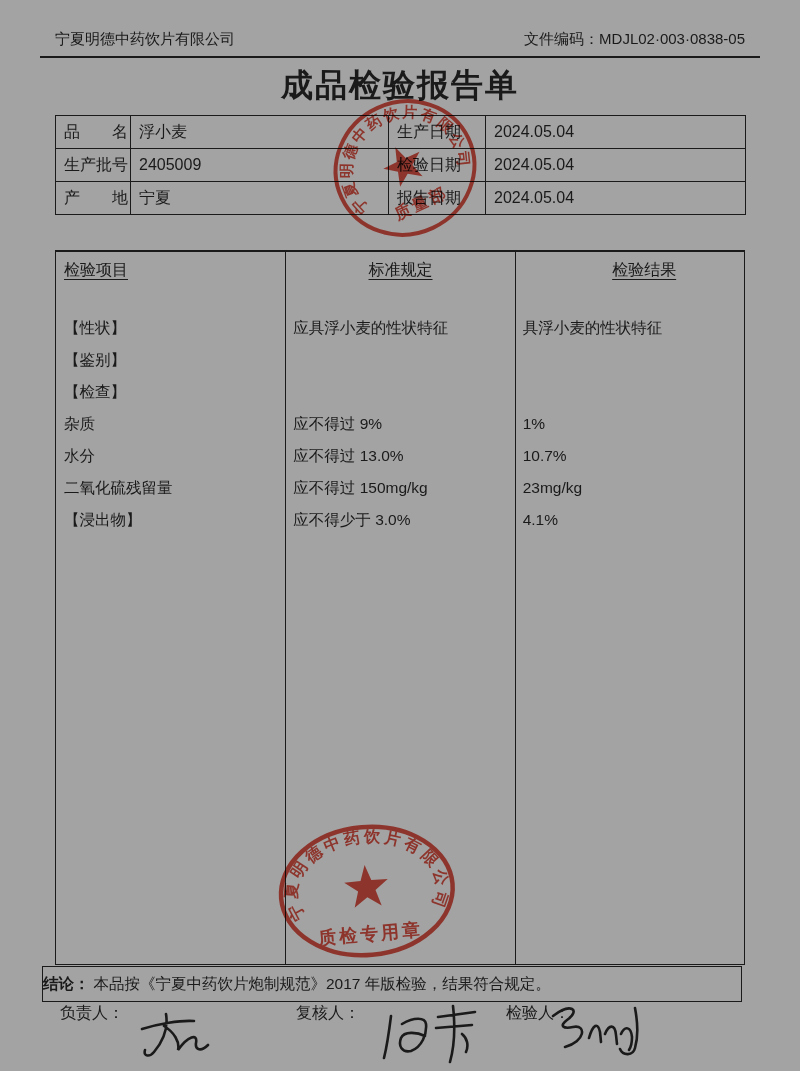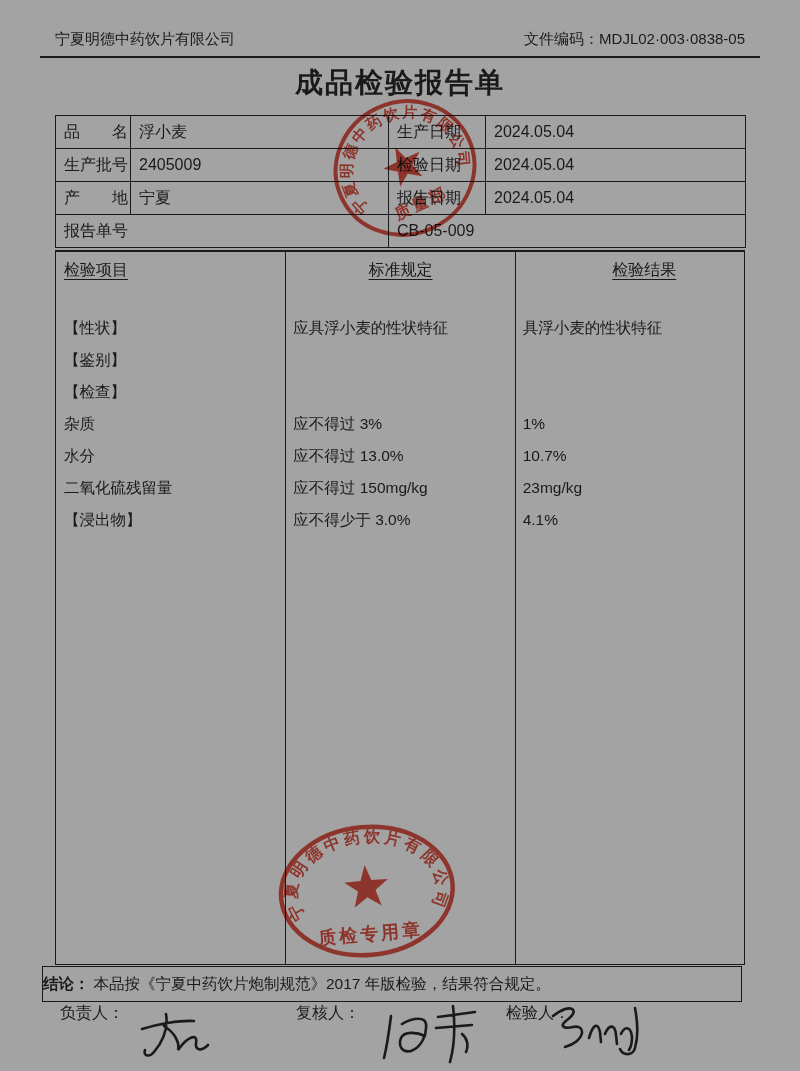--- a/index.html
+++ b/index.html
@@ -10,21 +10,21 @@
   }
   
   .page-header {
     position:absolute; left:40px; right:40px; top:30px; height:26px;
     border-bottom:2px solid #1a1a1a;
     display:flex; justify-content:space-between; align-items:flex-start;
     padding:0 15px; font-size:15px;
   }
   .doc-title {
     position:absolute; left:0; right:0; top:64px; text-align:center;
-    font-size:28px; font-weight:bold; letter-spacing:2px;
+    font-size:32px; font-weight:bold; letter-spacing:2px;
   }
   
   .info-table {
     position:absolute; left:55px; top:115px; width:690px;
     border-collapse:collapse; table-layout:fixed;
   }
   .info-table td {
     border:1px solid #1a1a1a; height:32px; font-size:16px;
     padding:0 8px; white-space:nowrap; overflow:hidden;
   }
@@ -92,24 +92,20 @@
       <td>2405009</td>
       <td>检验日期</td>
       <td>2024.05.04</td>
     </tr>
     <tr>
       <td>产　　地</td>
       <td>宁夏</td>
       <td>报告日期</td>
       <td>2024.05.04</td>
     </tr>
-    <tr>
-      <td colspan="2">报告单号</td>
-      <td colspan="2">CB-05-009</td>
-    </tr>
   </tbody>
     </table>
 
   <div class="insp">
     <div class="vline v1"></div>
     <div class="vline v2"></div>
 
     <div class="insp-header">
       <div class="h first"><span>检验项目</span></div>
       <div class="h"><span>标准规定</span></div>
@@ -127,21 +123,21 @@
         <div class="c"></div>
         <div class="c"></div>
       </div>
       <div class="insp-row">
         <div class="c">【检查】</div>
         <div class="c"></div>
         <div class="c"></div>
       </div>
       <div class="insp-row">
         <div class="c">杂质</div>
-        <div class="c">应不得过 3%</div>
+        <div class="c">应不得过 9%</div>
         <div class="c">1%</div>
       </div>
       <div class="insp-row">
         <div class="c">水分</div>
         <div class="c">应不得过 13.0%</div>
         <div class="c">10.7%</div>
       </div>
       <div class="insp-row">
         <div class="c">二氧化硫残留量</div>
         <div class="c">应不得过 150mg/kg</div>

